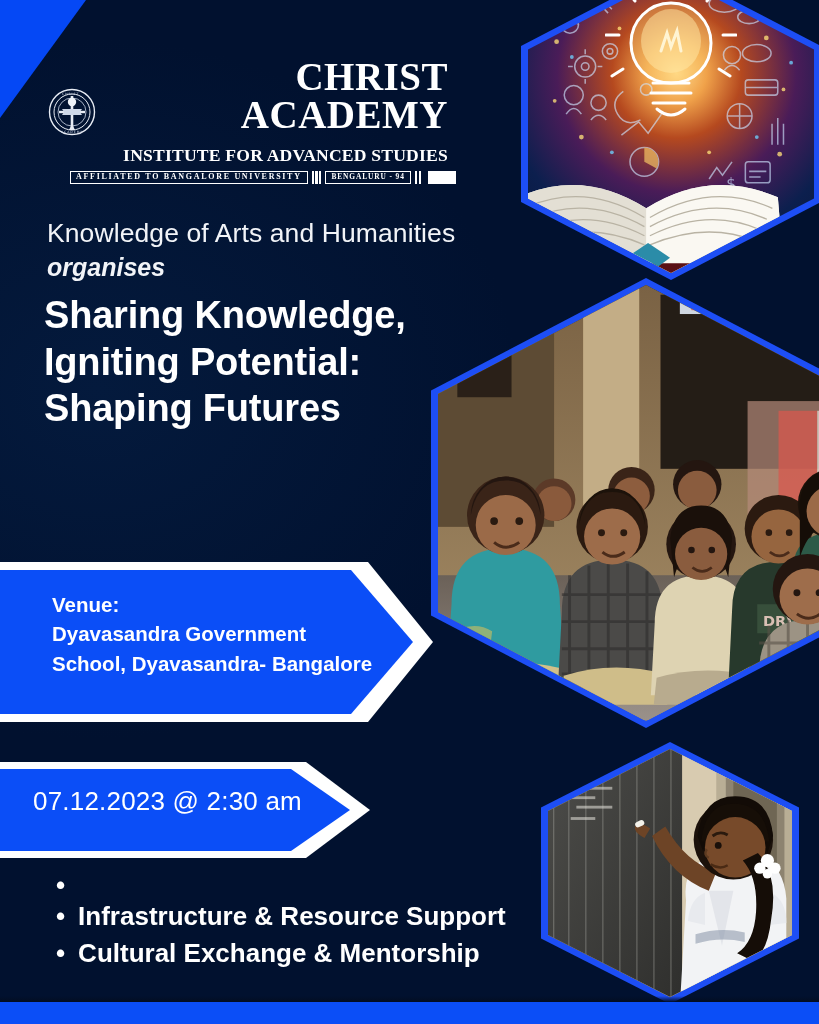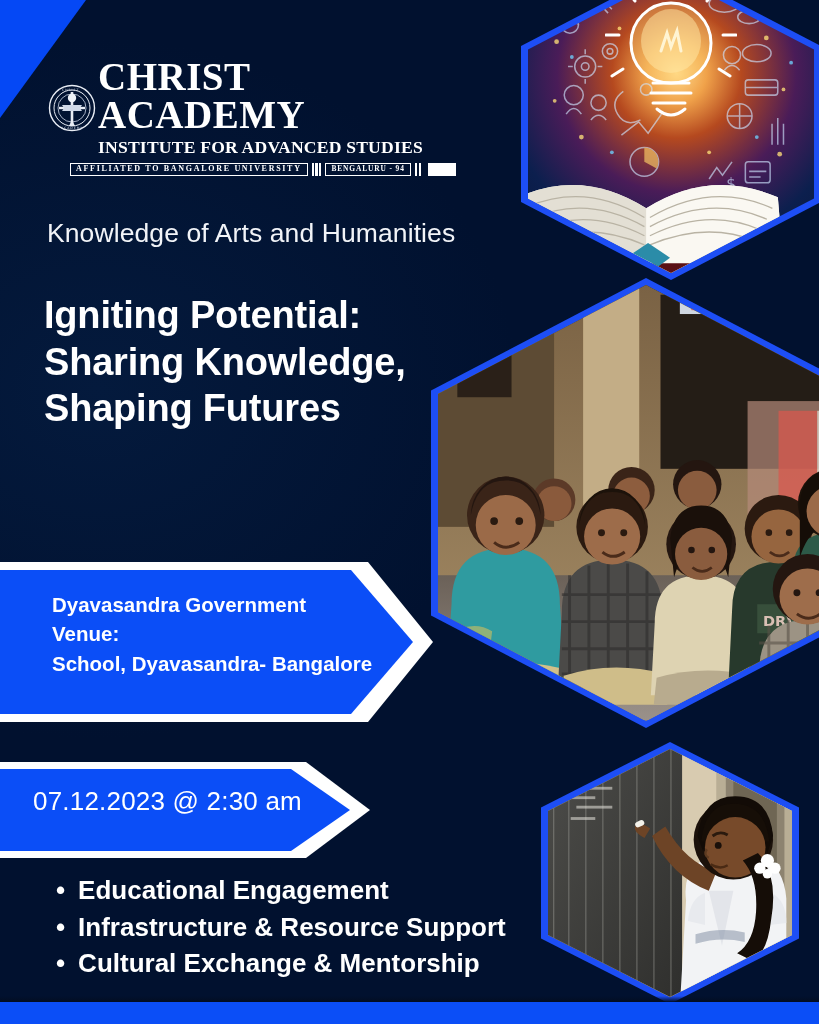--- a/index.html
+++ b/index.html
@@ -30,35 +30,35 @@
   }
   .bottom-bar-shade{
     position:absolute;left:0;bottom:22px;width:819px;height:6px;
     background:linear-gradient(180deg,rgba(1,17,47,0) 0%, #020d22 100%);
   }
 
   
   .logo-block{
     position:absolute;left:48px;top:58px;width:400px;
   }
-  .logo-row{display:flex;align-items:center;gap:2px;}
+  .logo-row{display:flex;align-items:center;gap:2px;text-align:right;}
   .crest{
     width:48px;height:48px;flex:0 0 48px;position:relative;
   }
   .crest svg{display:block;}
   .logo-text{display:flex;flex-direction:column;}
   .logo-main{
     font-family:"Liberation Serif", serif;
     font-weight:bold;color:#ffffff;font-size:39px;line-height:0.98;
     letter-spacing:0.5px;
   }
   .logo-sub{
     font-family:"Liberation Serif", serif;
     font-weight:bold;color:#ffffff;font-size:17.6px;line-height:1.15;
-    letter-spacing:0.2px;margin-top:3px;
+    letter-spacing:0.2px;margin-top:11px;
   }
   .affil-strip{
     margin-top:5px;margin-left:10px;
     display:flex;align-items:flex-start;height:13px;width:386px;padding-left:12px;
   }
   .affil-box{
     border:1.3px solid #ffffff;display:flex;align-items:center;
     padding:0 5px;height:100%;box-sizing:border-box;
   }
   .affil-box span{
@@ -490,46 +490,46 @@
       </div>
       <div class="bars">
           <i></i>
           <i></i>
         </div>
       <div class="endblock"></div>
     </div>
   </div>
 
   <div class="dept">Knowledge of Arts and Humanities</div>
+  <div class="organises">organises</div>
   <div class="title">
+    <div>Sharing Knowledge,</div>
     <div>Igniting Potential:</div>
-    <div>Sharing Knowledge,</div>
     <div>Shaping Futures</div>
   </div>
 
   <div class="chev-wrap" id="venue-banner">
     <div class="chev-white"></div>
     <div class="chev-blue"></div>
   </div>
   <div class="venue-text">
+    <div>Venue:</div>
     <div>Dyavasandra Government</div>
-    <div>Venue:</div>
     <div>School, Dyavasandra- Bangalore</div>
   </div>
 
   <div class="chev-wrap" id="date-banner">
     <div class="chev-white"></div>
     <div class="chev-blue"></div>
   </div>
   <div class="date-text">07.12.2023 @ 2:30 am</div>
 
   <ul class="bullets">
     <li>
       <span class="dot">•</span>
-      <span>Educational Engagement</span>
     </li>
     <li>
       <span class="dot">•</span>
       <span>Infrastructure &amp; Resource Support</span>
     </li>
     <li>
       <span class="dot">•</span>
       <span>Cultural Exchange &amp; Mentorship</span>
     </li>
   </ul>

